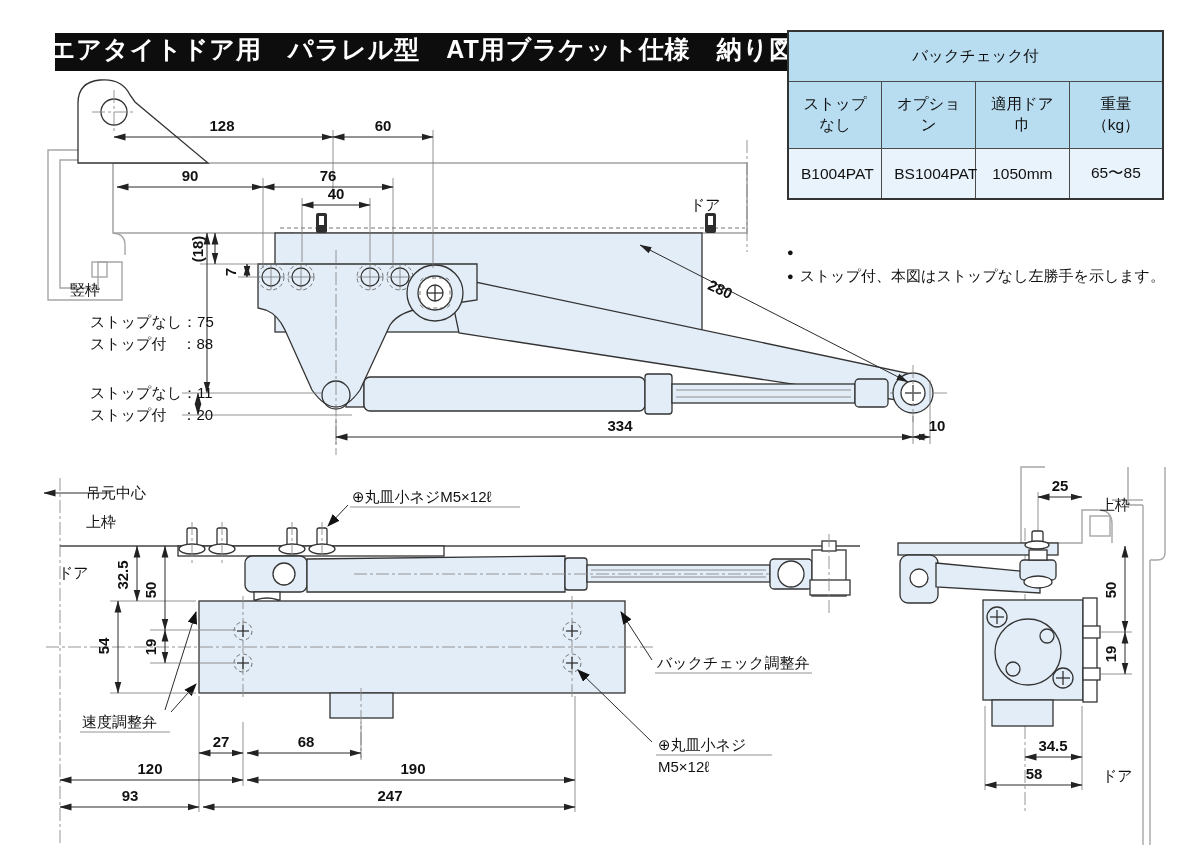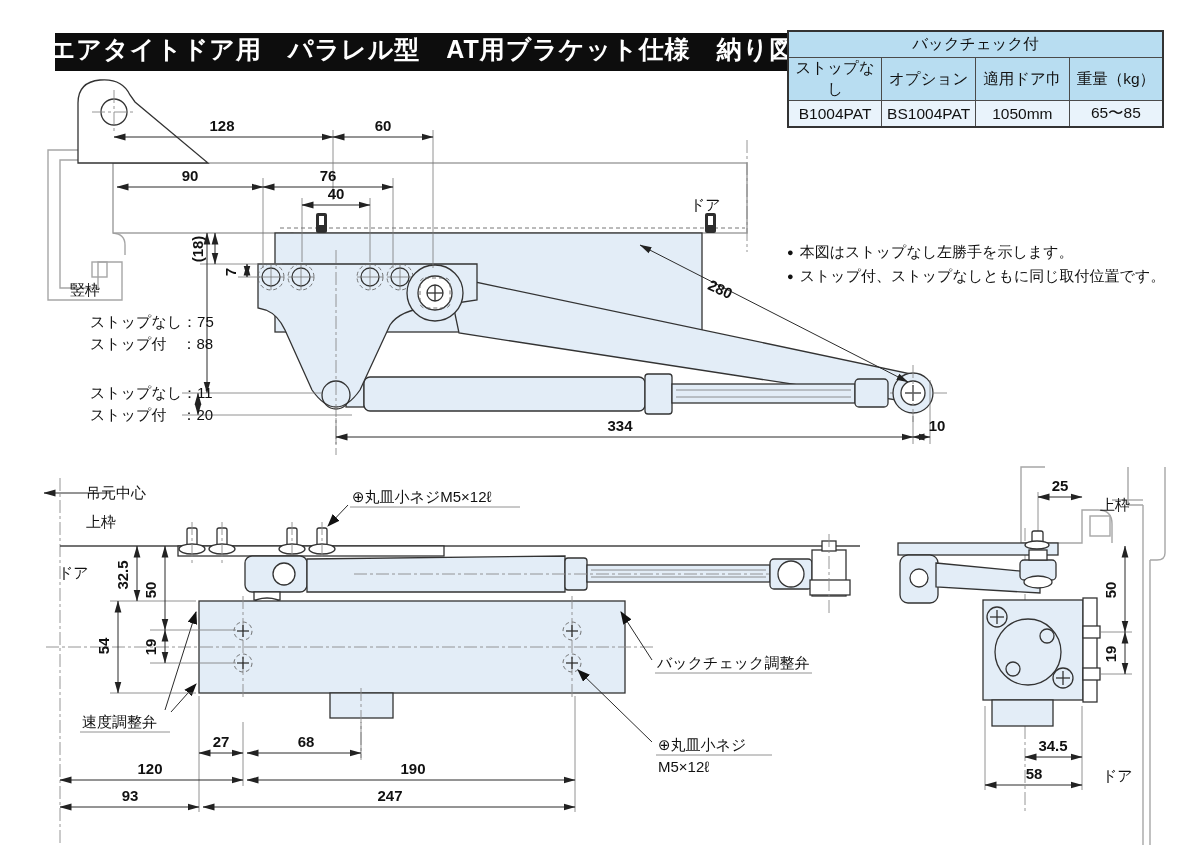--- a/index.html
+++ b/index.html
@@ -18,21 +18,21 @@
   text{font-family:"Liberation Sans","DejaVu Sans",sans-serif;}
   .dimt{font-size:15px;font-weight:bold;fill:#111;}
   .lblt{font-size:15px;fill:#111;}
   
   .title-bar{position:absolute;left:55px;top:33px;width:735px;height:38px;background:#0d0d0d;
              display:flex;justify-content:center;}
   .title-bar span{color:#fff;font-size:25px;font-weight:bold;letter-spacing:1px;white-space:nowrap;}
   
   .spec{position:absolute;border-collapse:collapse;table-layout:fixed;background:#fff;
         font-size:15.5px;text-align:center;}
-  .spec td{border:1px solid #4a4a4a;height:25px;padding:0;}
+  .spec td{border:1px solid #4a4a4a;height:25px;padding:12px;}
   .spec .hd{background:#b8ddf1;}
   .spec .r0{background:#e9f3fb;}
   .spec .r1{background:#ddedf8;}
   .spec{border:2px solid #333;}
   .tbl1{left:787px;top:30px;width:377px;}
   .tbl2{left:787px;top:148px;width:377px;}
   .notes{position:absolute;left:787px;top:240px;font-size:15px;line-height:24px;}
   .notes .note{display:flex;gap:6px;align-items:flex-start;white-space:nowrap;}
   .notes .blt{font-size:11px;line-height:24px;}
 </style>
@@ -415,21 +415,20 @@
     <td class="r0">1050mm</td>
     <td class="r0">65〜85</td>
   </tr>
 </tbody>
     </table>
 
 
 <div class="notes">
   <div class="note">
     <span class="blt">●</span>
-    <span>本図はストップなし左勝手を示します。</span>
   </div>
   <div class="note">
     <span class="blt">●</span>
-    <span>ストップ付、ストップなしともに同じ取付位置です。</span>
+    <span>ストップ付、本図はストップなし左勝手を示します。</span>
   </div>
 </div>
 
 </div>
 
 </body></html>

